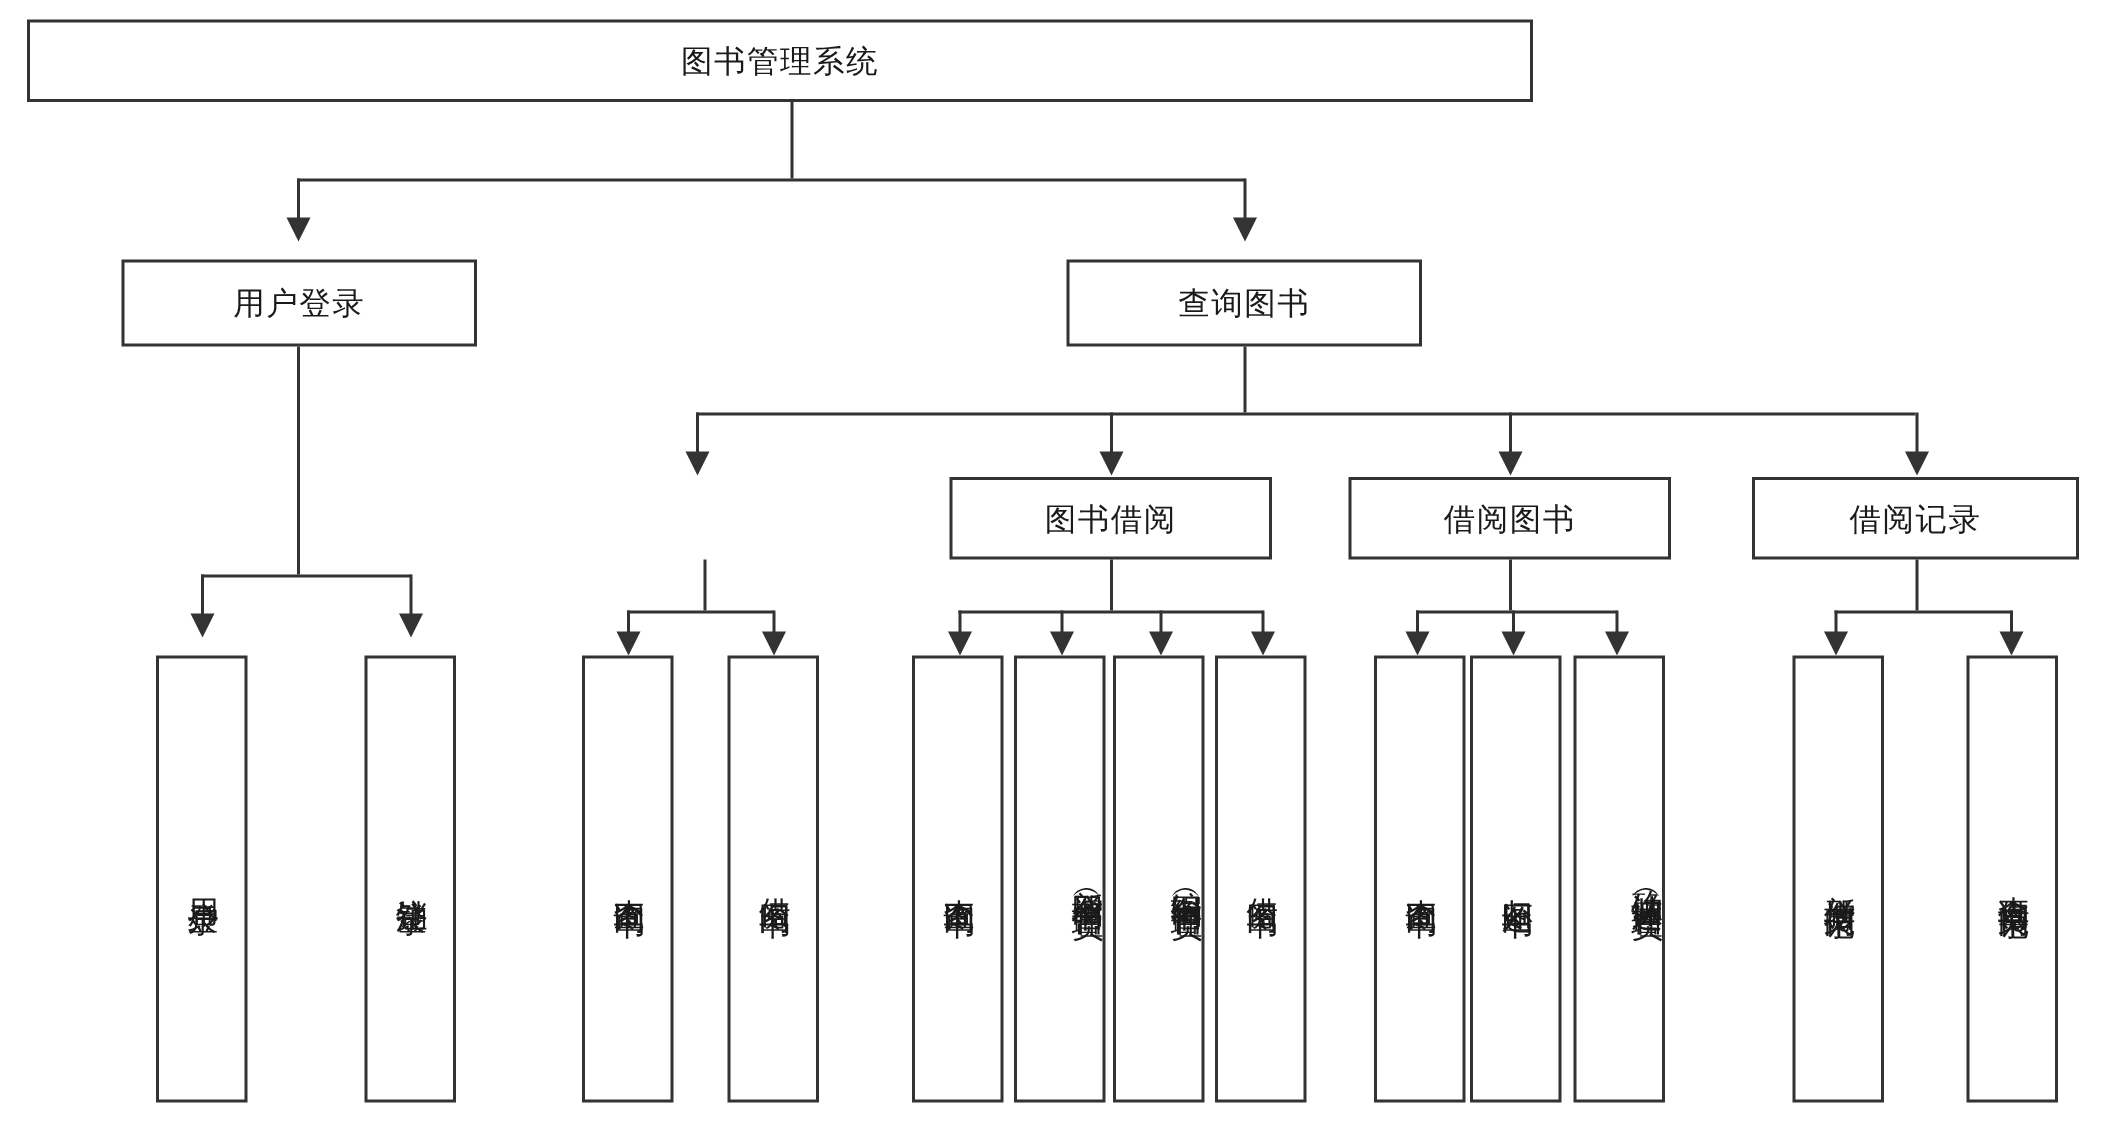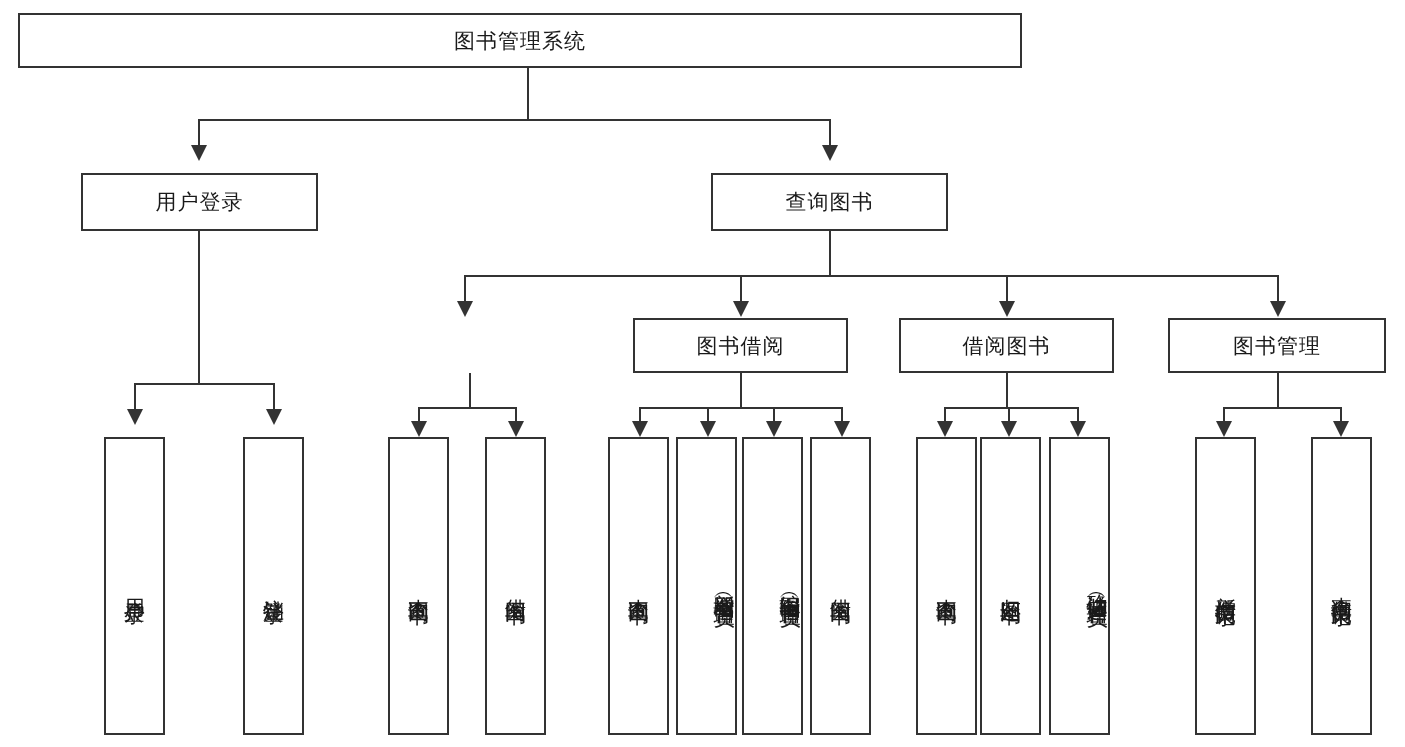--- a/index.html
+++ b/index.html
@@ -118,21 +118,21 @@
   <div class="edge v" style="left:1277px; top:275px; height:28px;"></div>
   <div class="arrow" style="left:1270px; top:301px;"></div>
 
   <div class="node horiz" style="left:633px; top:318px; width:215px; height:55px;">
     <span class="node-label">图书借阅</span>
   </div>
   <div class="node horiz" style="left:899px; top:318px; width:215px; height:55px;">
     <span class="node-label">借阅图书</span>
   </div>
   <div class="node horiz" style="left:1168px; top:318px; width:218px; height:55px;">
-    <span class="node-label">图书管理</span>
+    <span class="node-label">借阅记录</span>
   </div>
 
   <div class="edge v" style="left:469px; top:373px; height:34px;"></div>
   <div class="edge h" style="left:418px; top:407px; width:98px;"></div>
   <div class="edge v" style="left:418px; top:407px; height:18px;"></div>
   <div class="arrow" style="left:411px; top:421px;"></div>
   <div class="edge v" style="left:515px; top:407px; height:18px;"></div>
   <div class="arrow" style="left:508px; top:421px;"></div>
 
   <div class="edge v" style="left:740px; top:373px; height:34px;"></div>

